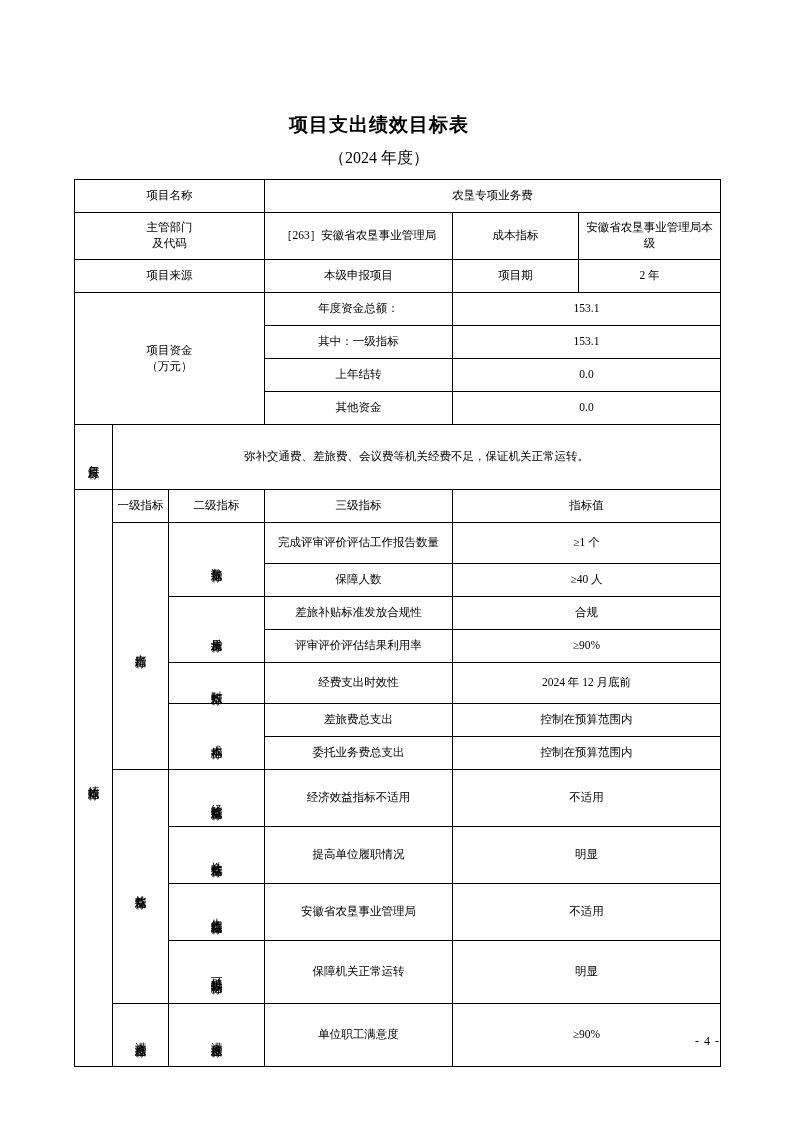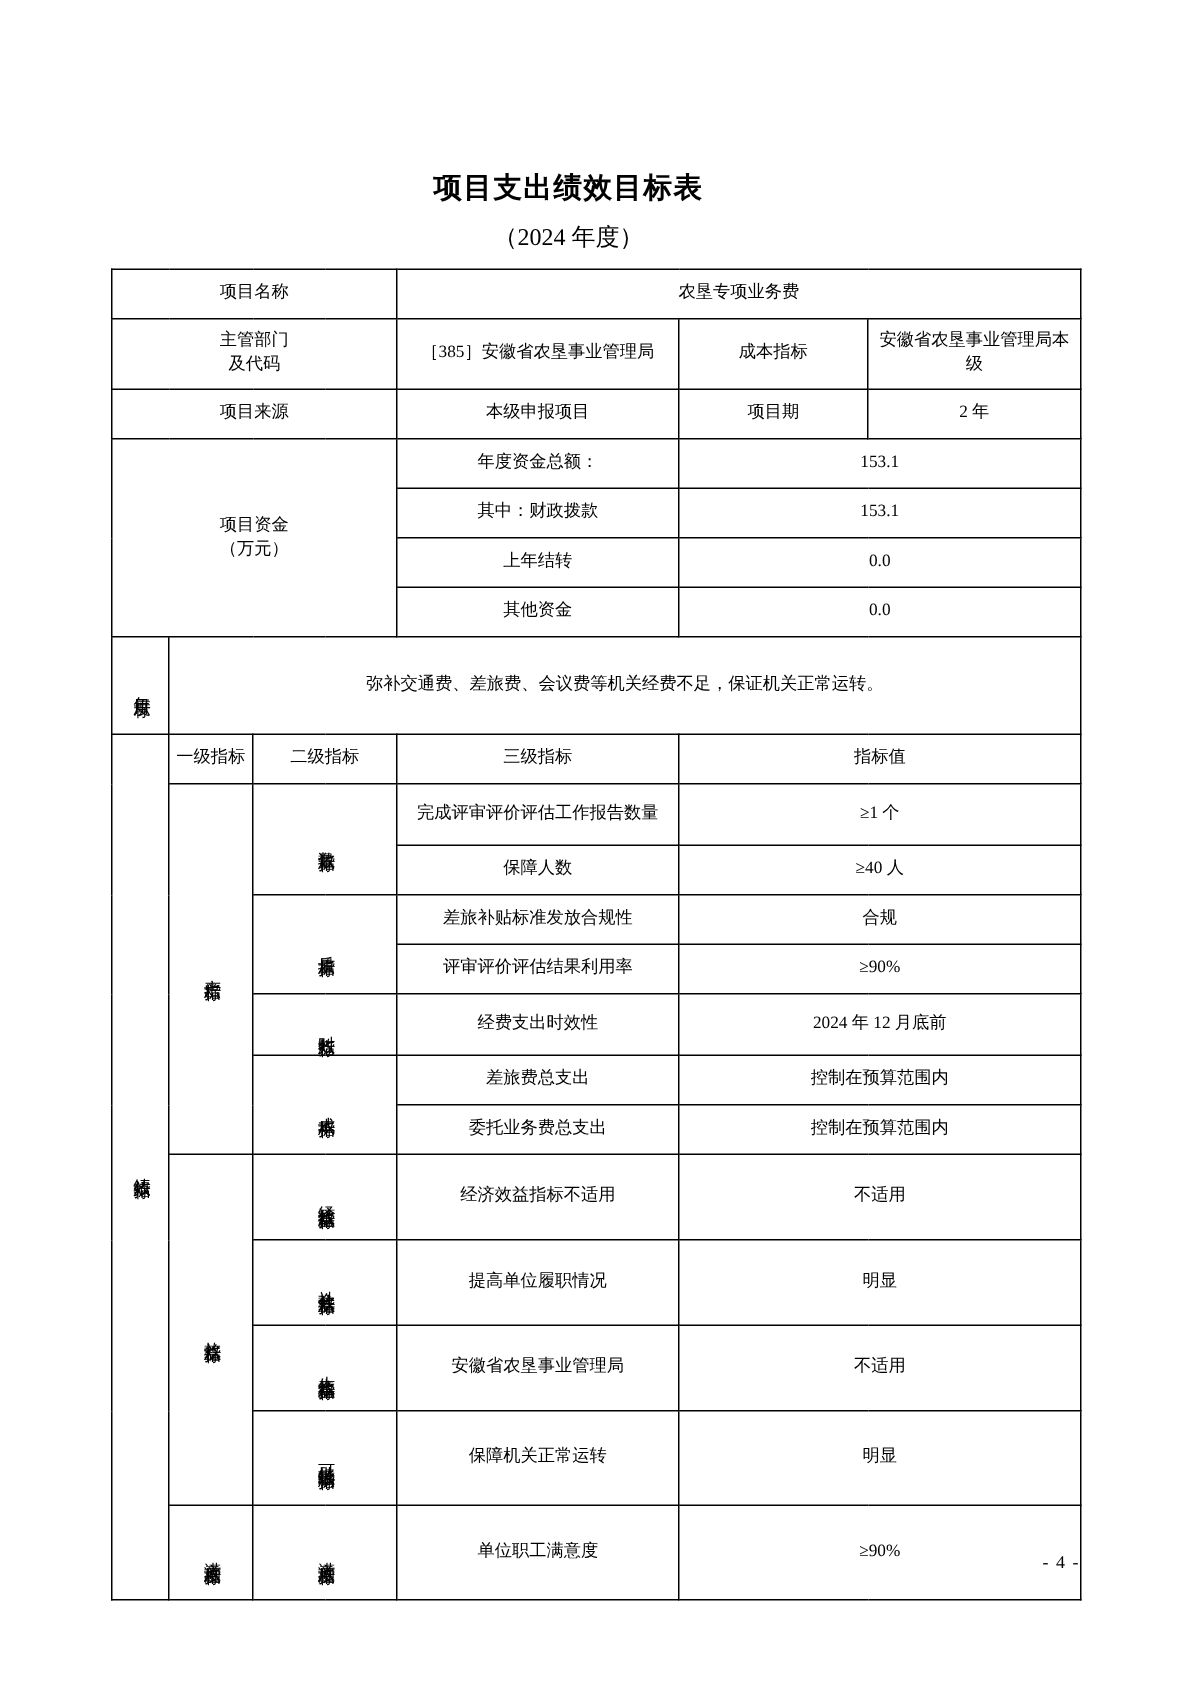--- a/index.html
+++ b/index.html
@@ -102,42 +102,42 @@
         <tr>
       <td colspan="4" class="h38">项目名称</td>
       <td colspan="3" class="h38">农垦专项业务费</td>
     </tr>
 
     <tr>
       <td colspan="4" style="height:40px">
         <div>主管部门</div>
         <div>及代码</div>
       </td>
-      <td>［385］安徽省农垦事业管理局</td>
+      <td>［263］安徽省农垦事业管理局</td>
       <td>成本指标</td>
       <td>安徽省农垦事业管理局本级</td>
     </tr>
 
     <tr>
       <td colspan="4" class="h38">项目来源</td>
       <td>本级申报项目</td>
       <td>项目期</td>
       <td>2 年</td>
     </tr>
 
     <tr>
       <td colspan="4" rowspan="4">
         <div>项目资金</div>
         <div>（万元）</div>
       </td>
       <td class="pad-left" style="height:26px">年度资金总额：</td>
       <td colspan="2">153.1</td>
     </tr>
     <tr>
-      <td class="pad-left" style="height:26px">其中：财政拨款</td>
+      <td class="pad-left" style="height:26px">其中：一级指标</td>
       <td colspan="2">153.1</td>
     </tr>
     <tr>
       <td style="height:26px">上年结转</td>
       <td colspan="2">0.0</td>
     </tr>
     <tr>
       <td style="height:26px">其他资金</td>
       <td colspan="2">0.0</td>
     </tr>

